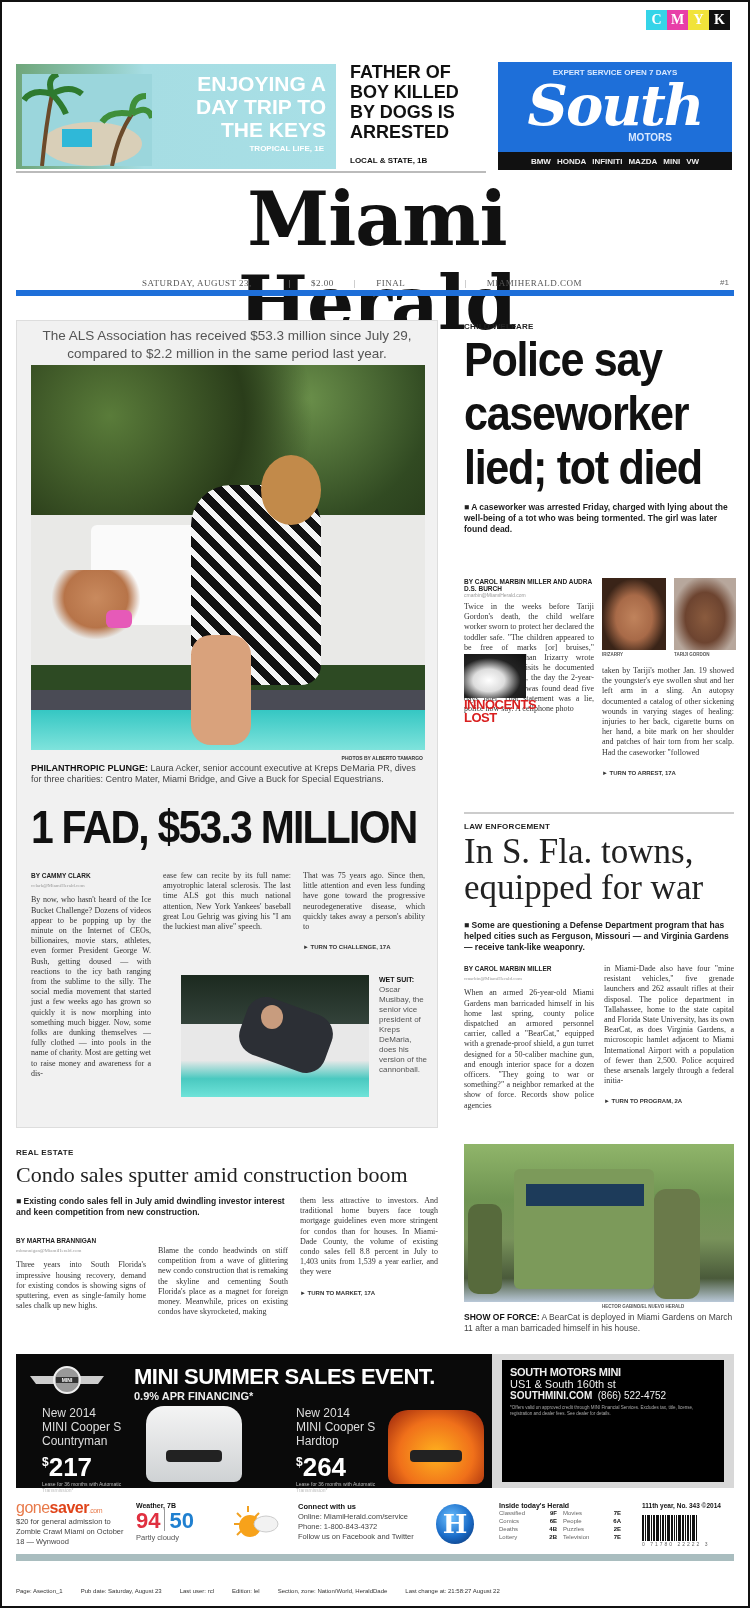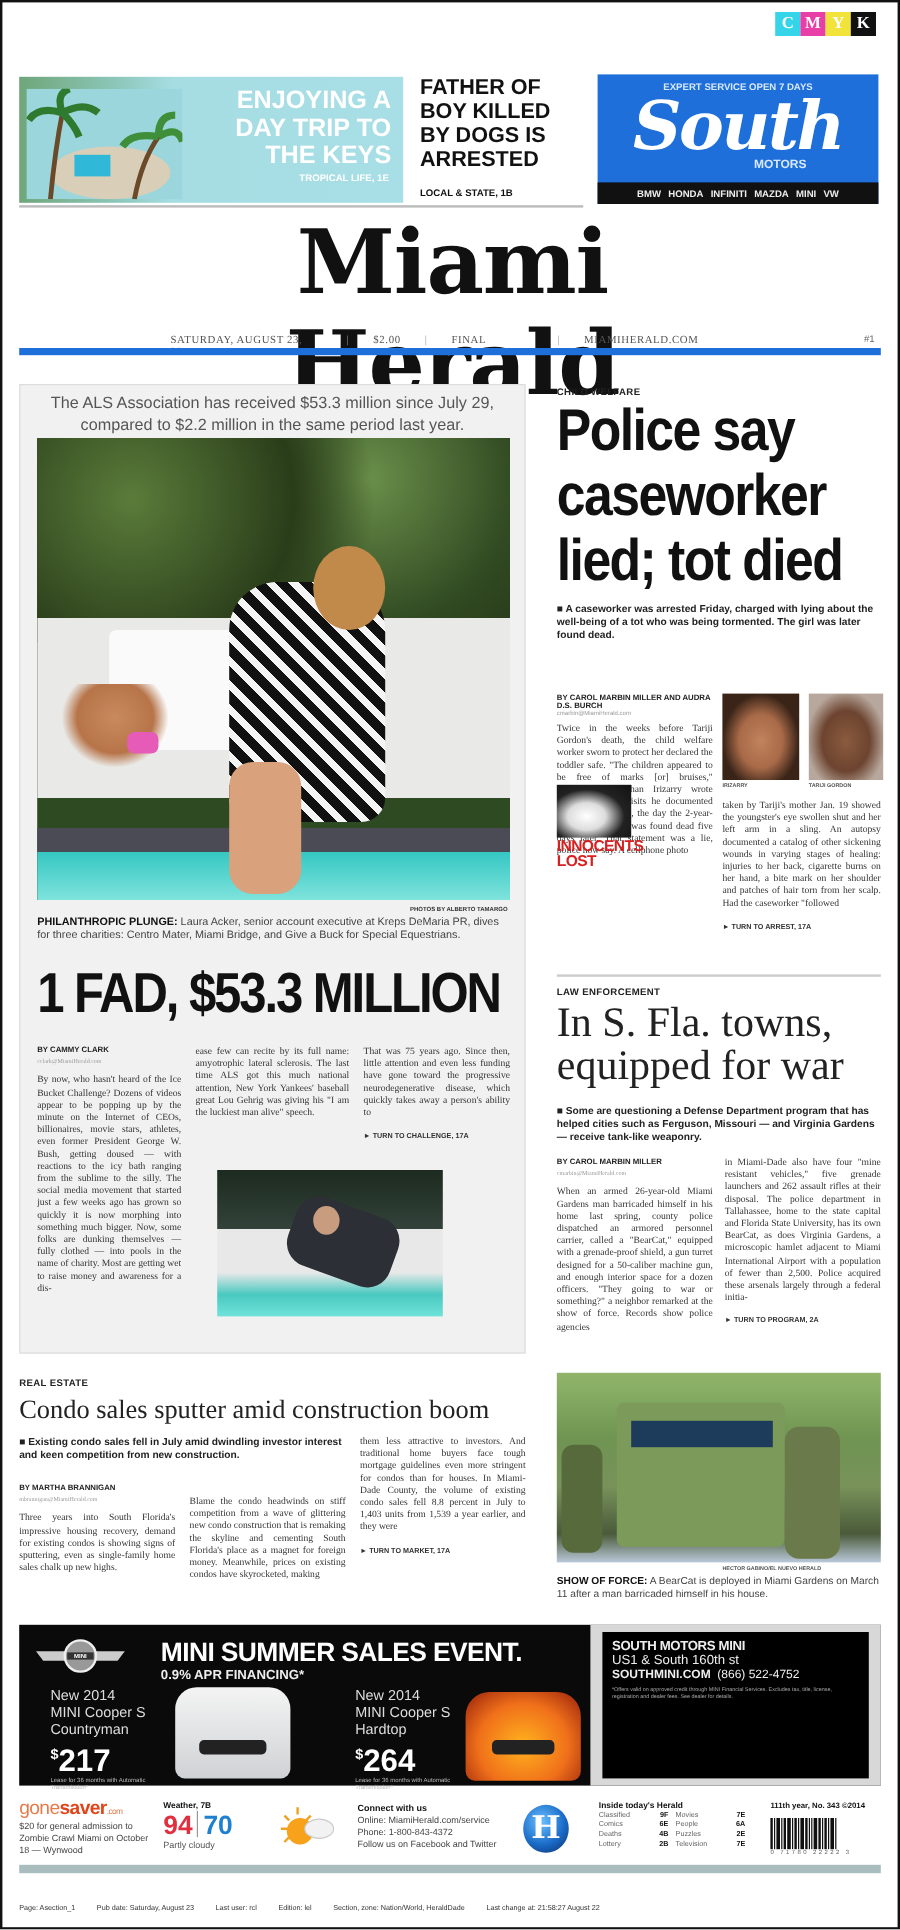--- a/index.html
+++ b/index.html
@@ -217,20 +217,21 @@
       <div>ease few can recite by its full name: amyotrophic lateral sclerosis. The last time ALS got this much national attention, New York Yankees' baseball great Lou Gehrig was giving his "I am the luckiest man alive" speech.</div>
     </div>
     <div class="cols" style="left:286px;width:122px">
       <div>That was 75 years ago. Since then, little attention and even less funding have gone toward the progressive neurodegenerative disease, which quickly takes away a person's ability to</div>
       <div class="jump">► TURN TO CHALLENGE, 17A</div>
     </div>
     <div class="photo2">
       <div class="man"></div>
         <div class="head2"></div>
     </div>
+    <div class="wetsuit"><b>WET SUIT:</b><br><span>Oscar Musibay, the senior vice president of Kreps DeMaria, does his version of the cannonball.</span></div>
   </div>
 
   <div class="abs sect police-kicker">CHILD WELFARE</div>
   <div class="abs police-head">Police say caseworker lied; tot died</div>
   <div class="abs deck police-deck">■ A caseworker was arrested Friday, charged with lying about the well-being of a tot who was being tormented. The girl was later found dead.</div>
   <div class="abs police-by">
     <div class="byline">BY CAROL MARBIN MILLER AND AUDRA D.S. BURCH</div>
     <div class="email">cmarbin@MiamiHerald.com</div>
     <div class="cols" style="position:static;width:130px">Twice in the weeks before Tariji Gordon's death, the child welfare worker sworn to protect her declared the toddler safe. "The children appeared to be free of marks [or] bruises," caseworker Jonathan Irizarry wrote following home visits he documented Jan. 23 and Feb. 6, the day the 2-year-old vanished. She was found dead five days later. That statement was a lie, police now say. A cellphone photo</div>
   </div>
@@ -324,21 +325,21 @@
 
   <div class="abs ds">
     <div class="logo"><span>gone</span><b>saver</b><span style="font-size:7px">.com</span></div>
     <div class="txt">$20 for general admission to Zombie Crawl Miami on October 18 — Wynwood</div>
   </div>
   <div class="abs wx">
     <div class="label">Weather, 7B</div>
     <div class="temps">
       <span class="hi">94</span>
       <span class="bar"></span>
-      <span class="lo">70</span>
+      <span class="lo">50</span>
     </div>
     <div class="desc">Partly cloudy</div>
   </div>
   <svg class="abs sunicon" viewBox="0 0 56 46">
     <g stroke="#f0a020" stroke-width="2">
       <line x1="20" y1="4" x2="20" y2="10"></line>
         <line x1="6" y1="22" x2="12" y2="22"></line>
         <line x1="9" y1="11" x2="13" y2="15"></line>
         <line x1="9" y1="33" x2="13" y2="29"></line>
         <line x1="31" y1="11" x2="27" y2="15"></line>

